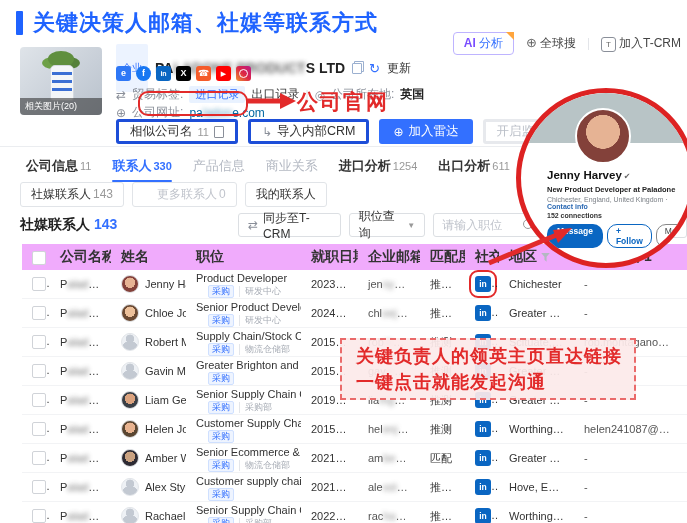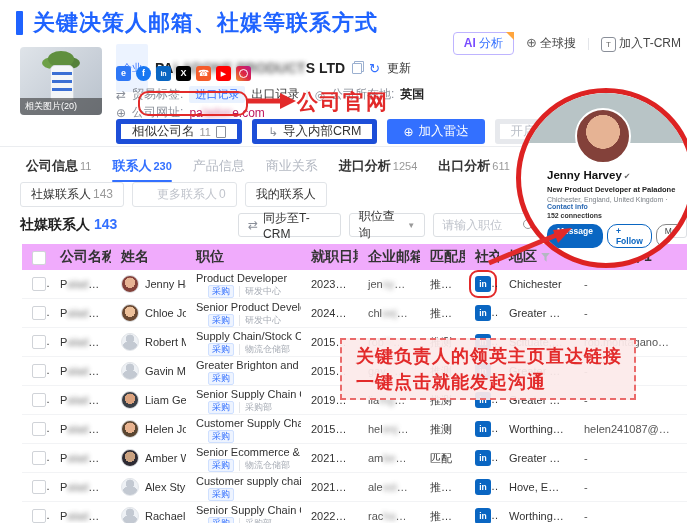--- a/index.html
+++ b/index.html
@@ -31,27 +31,27 @@
   .soc.fb{border-radius:50%;}
   .soc.ig .ring{width:7px;height:7px;border:1.5px solid #fff;border-radius:50%;}
 
   .meta-row{position:absolute;left:116px;top:86px;display:flex;align-items:center;gap:6px;font-size:12px;color:#8a8f99;}
   .chip-imp{background:#e9f2ff;color:#3370ff;font-size:11px;padding:1px 6px;border-radius:2px;}
   .meta-dark{color:#333;}
   .meta-bold{color:#222;font-weight:bold;}
   .sep{color:#e0e0e0;}
 
   .site-row{position:absolute;left:116px;top:104px;display:flex;align-items:center;gap:6px;font-size:12px;color:#8a8f99;}
-  .site-link{color:#be185d;}
+  .site-link{color:#0369a1;}
 
   .redbox-site{position:absolute;left:138px;top:91px;width:106px;height:21px;border:2px solid #e22a2a;border-radius:10px;}
   .site-note{position:absolute;left:297px;top:88px;font-size:21px;font-weight:bold;color:#e22a2a;letter-spacing:2px;}
 
   .act-row{position:absolute;left:116px;top:119px;display:flex;gap:10px;}
-  .btn{height:25px;display:flex;align-items:center;gap:5px;padding:0 11px;border:5px solid #1d4ed8;border-radius:3px;background:#fff;font-size:12.5px;color:#333;box-sizing:border-box;}
+  .btn{height:25px;display:flex;align-items:center;gap:5px;padding:0 11px;border:3px solid #1d4ed8;border-radius:3px;background:#fff;font-size:12.5px;color:#333;box-sizing:border-box;}
   .btn.primary{background:#3370ff;border-color:#3370ff;color:#fff;}
   .btn.disabled{color:#b9bec7;border-color:#e7e9ed;}
   .doc-ic{display:inline-block;width:8px;height:10px;border:1px solid #8a8f99;border-radius:1px;}
   .ic-gray{color:#8a8f99;font-size:12px;}
   .ic-white{color:#fff;font-size:12px;}
 
   .top-right{position:absolute;top:32px;right:6px;display:flex;align-items:center;gap:12px;font-size:12px;color:#444;}
   .ai-btn{position:relative;border:1px solid #beb4ff;border-radius:4px;padding:2px 10px;font-size:12px;}
   .ai-btn .ai{color:#7a4dff;font-weight:bold;}
   .ai-btn .an{color:#3370ff;}
@@ -209,21 +209,21 @@
     <span class="ai-btn"><span class="ai">AI</span> <span class="an">分析</span></span>
     <span><span class="globe-ic">⊕</span><span>全球搜</span></span>
     <span class="vline"></span>
     <span><span class="mini-ic">T</span><span>加入T-CRM</span></span>
   </div>
 
   <div class="hr1"></div>
 
   <div class="tabs">
     <span class="tab"><span>公司信息</span><span class="cnt">11</span></span>
-    <span class="tab active"><span>联系人</span><span class="cnt">230</span></span>
+    <span class="tab active"><span>联系人</span><span class="cnt">330</span></span>
     <span class="tab muted"><span>产品信息</span></span>
     <span class="tab muted"><span>商业关系</span></span>
     <span class="tab"><span>进口分析</span><span class="cnt">1254</span></span>
     <span class="tab"><span>出口分析</span><span class="cnt">611</span></span>
     <span class="tab"><span>新闻舆情</span><span class="cnt">4</span></span>
     <span class="tab muted"><span>知识产权</span></span>
   </div>
 
   <div class="pills">
     <span class="pill"><span>社媒联系人</span><span class="cnt">143</span></span>

